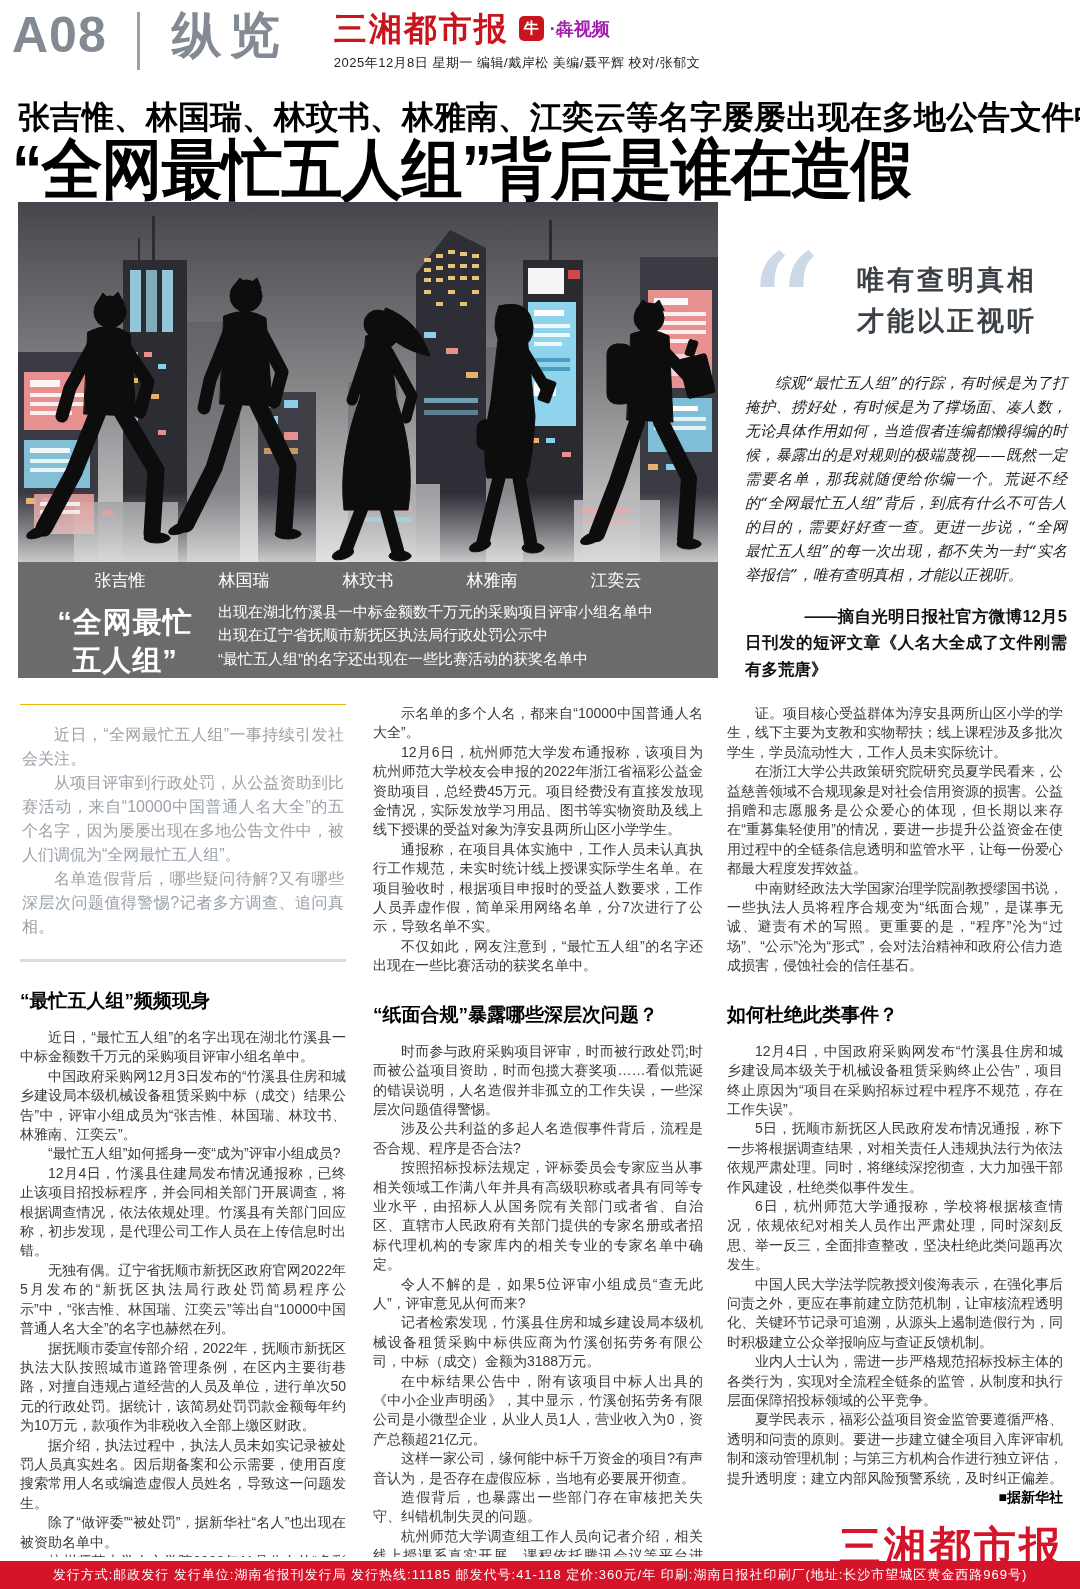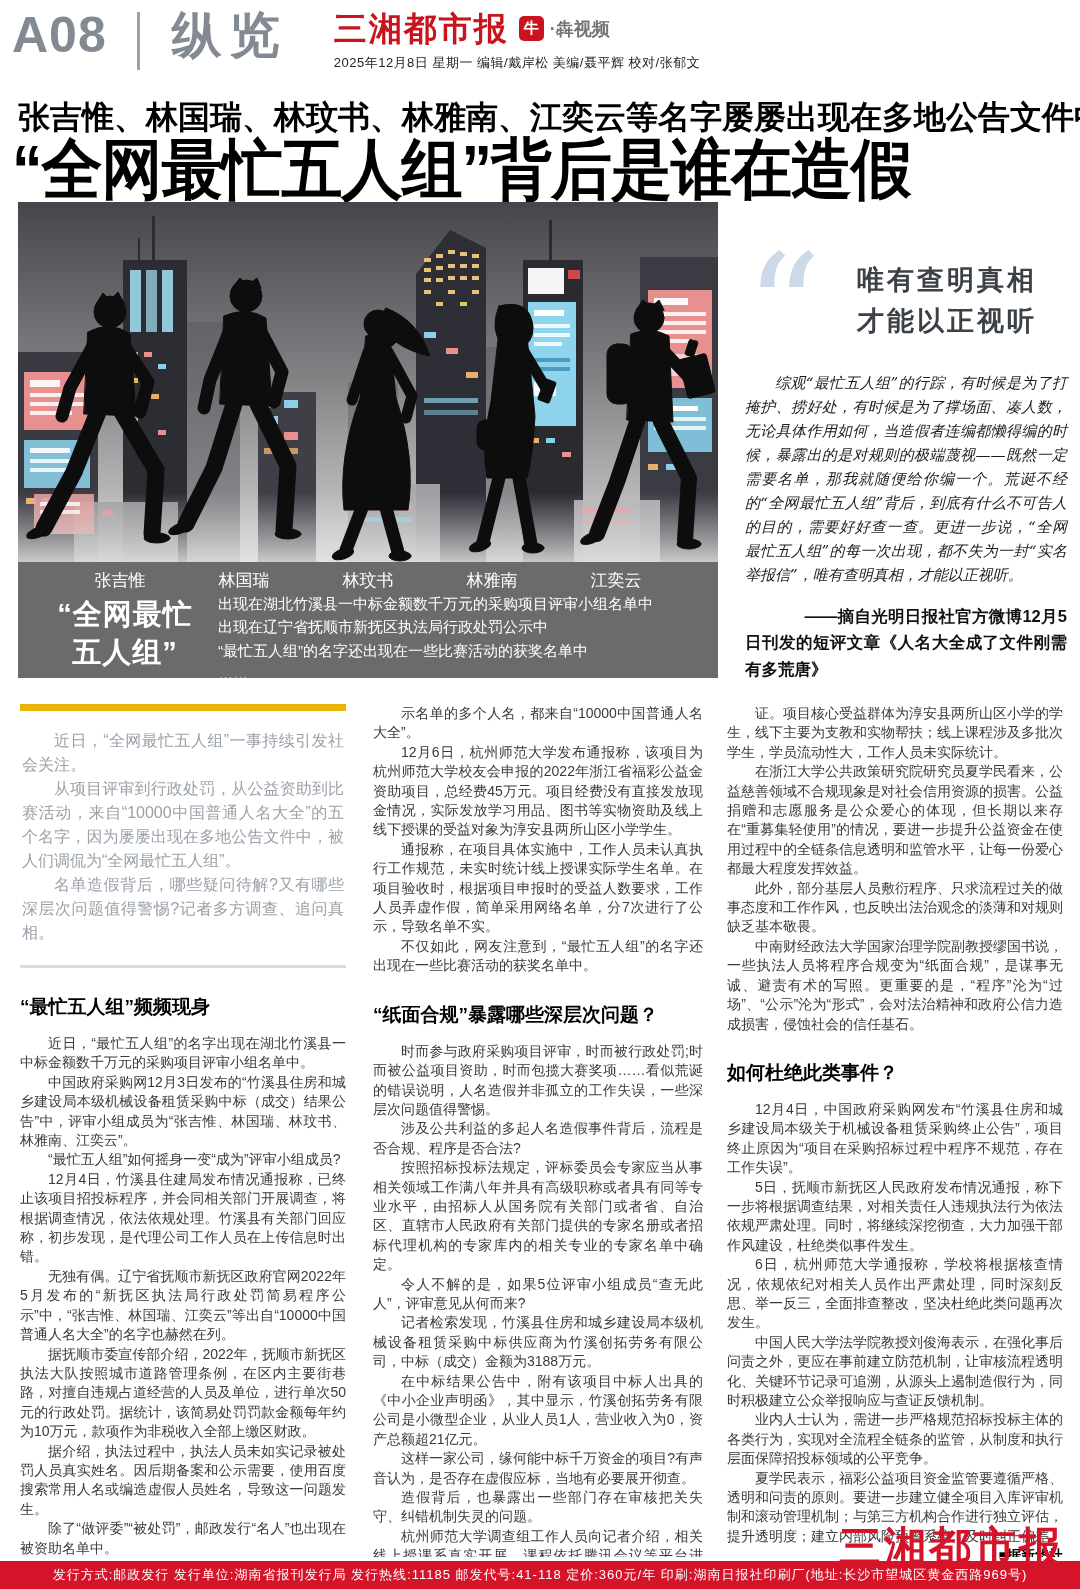--- a/index.html
+++ b/index.html
@@ -13,52 +13,52 @@
   
   .masthead { position:absolute; left:12px; top:10px; display:flex; align-items:flex-start;gap:16px; }
   .pageno { font-size:50px; font-weight:bold; color:#838a93; letter-spacing:1px; line-height:1; }
   .head-divider { width:3px; height:58px; background:#9aa1aa; margin:2px 16px 0 14px; }
   .section-name { font-size:50px; font-weight:bold; color:#838a93; letter-spacing:8px; line-height:1; }
   .brand-block { margin-left:30px; padding-top:2px; }
   .brand-row { display:flex; align-items:center; }
   .brand { font-size:33px; font-weight:900; color:#c8151d; letter-spacing:2px; line-height:1; }
   .brand-badge { width:25px; height:25px; background:#c8151d; color:#fff; border-radius:5px;
     font-size:15px; font-weight:bold; display:flex; align-items:center; justify-content:center; margin-left:10px; }
-  .brand-suffix { font-size:18px; font-weight:bold; color:#737373; margin-left:6px; }
+  .brand-suffix { font-size:18px; font-weight:bold; color:#a21caf; margin-left:6px; }
   .dateline { font-size:13px; color:#222; margin-top:9px; letter-spacing:0.5px; }
   
   .kicker { position:absolute; left:18px; top:96px; width:1046px;
     font-size:32px; font-weight:800; color:#000; letter-spacing:0px; white-space:nowrap; }
   .main-title { position:absolute; left:12px; top:126px; width:1060px;
     font-size:61px; font-weight:900; color:#000; letter-spacing:-1px; white-space:nowrap;
     transform:scaleY(1.08); transform-origin:top left; }
   
   .figure { position:absolute; left:18px; top:202px; width:633px; height:476px; }
   .figure svg { display:block; }
   .caption-band { width:700px; height:116px; background:#6b6b6b; color:#fff; padding:7px 14px 4px; }
   .names-row { display:flex; justify-content:space-around; font-size:17px; padding:0 26px; }
-  .caption-main { display:flex; }
+  .caption-main { display:flex; margin-top:8px; }
   .caption-title { width:186px; text-align:center; font-size:29px; font-weight:800; line-height:1.3; padding-top:4px; letter-spacing:1px; }
   .caption-right { flex:1; font-size:15px; line-height:1.55; }
   .caption-credit { text-align:right; font-size:15px; margin-top:-2px; }
   
   .quote { position:absolute; left:745px; top:248px; width:322px; }
   .quote-head { display:flex; }
   .qmark { font-family:"DejaVu Serif",serif; font-size:150px; line-height:0.82; color:#ccd9e6; width:112px; height:92px; overflow:hidden; }
   .qtitle { font-size:27px; font-weight:700; color:#3c4147; line-height:1.5; letter-spacing:3px; padding-top:12px; }
   .qbody { margin-top:30px; font-family:"DejaVu Serif","Liberation Serif",serif; font-style:italic;
     font-size:15px; line-height:24px; color:#1c1c1c; text-align:justify; text-indent:2em; }
   .qattr { margin-top:16px; font-size:16.5px; font-weight:700; color:#111; line-height:1.6; text-indent:3.6em; text-align:justify; }
   
   .col { position:absolute; top:704px; height:853px; overflow:hidden; text-align:justify; }
   .col-1 { left:20px;  width:326px; }
   .col-2 { left:373px; width:330px; }
   .col-3 { left:727px; width:336px; }
   .col p { font-size:14px; line-height:19.4px; color:#3a3a3a; text-indent:2em; }
-  .intro-box { border-top:7px solid #eab308; border-bottom:3px solid #d4dde6; padding:18px 2px 20px; }
+  .intro-box { border-top:1px solid #eab308; border-bottom:3px solid #d4dde6; padding:18px 2px 20px; }
   .intro-box p { color:#9aa1a9; font-size:16px; line-height:24px; }
   .sec-heading { font-size:19px; font-weight:800; color:#000; margin:26px 0 14px; text-indent:0; }
   .col-2 .sec-heading, .col-3 .sec-heading { }
   .source-tag { float:right; font-weight:bold; color:#000; font-size:14px; }
   
   .footer-bar { position:absolute; left:0; top:1561px; width:1080px; height:28px; background:#d5142a;
     color:#fff; display:flex; align-items:center; justify-content:center; font-size:13px; letter-spacing:1px; }
   .footer-logo { position:absolute; right:16px; top:1526px; font-size:42px; font-weight:900;
     color:#d5142a; letter-spacing:3px; z-index:3; line-height:1; }
 </style>
@@ -325,21 +325,21 @@
       <p>名单造假背后，哪些疑问待解?又有哪些深层次问题值得警惕?记者多方调查、追问真相。</p>
     </div>
     <div class="sec-heading">“最忙五人组”频频现身</div>
     <p>近日，“最忙五人组”的名字出现在湖北竹溪县一中标金额数千万元的采购项目评审小组名单中。</p>
     <p>中国政府采购网12月3日发布的“竹溪县住房和城乡建设局本级机械设备租赁采购中标（成交）结果公告”中，评审小组成员为“张吉惟、林国瑞、林玟书、林雅南、江奕云”。</p>
     <p>“最忙五人组”如何摇身一变“成为”评审小组成员?</p>
     <p>12月4日，竹溪县住建局发布情况通报称，已终止该项目招投标程序，并会同相关部门开展调查，将根据调查情况，依法依规处理。竹溪县有关部门回应称，初步发现，是代理公司工作人员在上传信息时出错。</p>
     <p>无独有偶。辽宁省抚顺市新抚区政府官网2022年5月发布的“新抚区执法局行政处罚简易程序公示”中，“张吉惟、林国瑞、江奕云”等出自“10000中国普通人名大全”的名字也赫然在列。</p>
     <p>据抚顺市委宣传部介绍，2022年，抚顺市新抚区执法大队按照城市道路管理条例，在区内主要街巷路，对擅自违规占道经营的人员及单位，进行单次50元的行政处罚。据统计，该简易处罚罚款金额每年约为10万元，款项作为非税收入全部上缴区财政。</p>
     <p>据介绍，执法过程中，执法人员未如实记录被处罚人员真实姓名。因后期备案和公示需要，使用百度搜索常用人名或编造虚假人员姓名，导致这一问题发生。</p>
-    <p>除了“做评委”“被处罚”，邮政发行“名人”也出现在被资助名单中。</p>
+    <p>除了“做评委”“被处罚”，据新华社“名人”也出现在被资助名单中。</p>
     <p>杭州师范大学人文学院2022年11月公布的“多彩送教淳滋味”福彩公益金项目中，线上课程受助对象公</p>
   </div>
 
   <div class="col col-2">
     <p>示名单的多个人名，都来自“10000中国普通人名大全”。</p>
     <p>12月6日，杭州师范大学发布通报称，该项目为杭州师范大学校友会申报的2022年浙江省福彩公益金资助项目，总经费45万元。项目经费没有直接发放现金情况，实际发放学习用品、图书等实物资助及线上线下授课的受益对象为淳安县两所山区小学学生。</p>
     <p>通报称，在项目具体实施中，工作人员未认真执行工作规范，未实时统计线上授课实际学生名单。在项目验收时，根据项目申报时的受益人数要求，工作人员弄虚作假，简单采用网络名单，分7次进行了公示，导致名单不实。</p>
     <p>不仅如此，网友注意到，“最忙五人组”的名字还出现在一些比赛活动的获奖名单中。</p>
     <div class="sec-heading">“纸面合规”暴露哪些深层次问题？</div>
     <p>时而参与政府采购项目评审，时而被行政处罚;时而被公益项目资助，时而包揽大赛奖项……看似荒诞的错误说明，人名造假并非孤立的工作失误，一些深层次问题值得警惕。</p>
@@ -349,21 +349,20 @@
     <p>记者检索发现，竹溪县住房和城乡建设局本级机械设备租赁采购中标供应商为竹溪创拓劳务有限公司，中标（成交）金额为3188万元。</p>
     <p>在中标结果公告中，附有该项目中标人出具的《中小企业声明函》，其中显示，竹溪创拓劳务有限公司是小微型企业，从业人员1人，营业收入为0，资产总额超21亿元。</p>
     <p>这样一家公司，缘何能中标千万资金的项目?有声音认为，是否存在虚假应标，当地有必要展开彻查。</p>
     <p>造假背后，也暴露出一些部门存在审核把关失守、纠错机制失灵的问题。</p>
     <p>杭州师范大学调查组工作人员向记者介绍，相关线上授课系真实开展，课程依托腾讯会议等平台进行，有教学PPT、授课师生证言、相关新闻报道等作为佐</p>
   </div>
 
   <div class="col col-3">
     <p>证。项目核心受益群体为淳安县两所山区小学的学生，线下主要为支教和实物帮扶；线上课程涉及多批次学生，学员流动性大，工作人员未实际统计。</p>
     <p>在浙江大学公共政策研究院研究员夏学民看来，公益慈善领域不合规现象是对社会信用资源的损害。公益捐赠和志愿服务是公众爱心的体现，但长期以来存在“重募集轻使用”的情况，要进一步提升公益资金在使用过程中的全链条信息透明和监管水平，让每一份爱心都最大程度发挥效益。</p>
-    <p>此外，部分基层人员敷衍程序、只求流程过关的做事态度和工作作风，也反映出法治观念的淡薄和对规则缺乏基本敬畏。</p>
     <p>中南财经政法大学国家治理学院副教授缪国书说，一些执法人员将程序合规变为“纸面合规”，是谋事无诚、避责有术的写照。更重要的是，“程序”沦为“过场”、“公示”沦为“形式”，会对法治精神和政府公信力造成损害，侵蚀社会的信任基石。</p>
     <div class="sec-heading">如何杜绝此类事件？</div>
     <p>12月4日，中国政府采购网发布“竹溪县住房和城乡建设局本级关于机械设备租赁采购终止公告”，项目终止原因为“项目在采购招标过程中程序不规范，存在工作失误”。</p>
     <p>5日，抚顺市新抚区人民政府发布情况通报，称下一步将根据调查结果，对相关责任人违规执法行为依法依规严肃处理。同时，将继续深挖彻查，大力加强干部作风建设，杜绝类似事件发生。</p>
     <p>6日，杭州师范大学通报称，学校将根据核查情况，依规依纪对相关人员作出严肃处理，同时深刻反思、举一反三，全面排查整改，坚决杜绝此类问题再次发生。</p>
     <p>中国人民大学法学院教授刘俊海表示，在强化事后问责之外，更应在事前建立防范机制，让审核流程透明化、关键环节记录可追溯，从源头上遏制造假行为，同时积极建立公众举报响应与查证反馈机制。</p>
     <p>业内人士认为，需进一步严格规范招标投标主体的各类行为，实现对全流程全链条的监管，从制度和执行层面保障招投标领域的公平竞争。</p>
     <p><span>夏学民表示，福彩公益项目资金监管要遵循严格、透明和问责的原则。要进一步建立健全项目入库评审机制和滚动管理机制；与第三方机构合作进行独立评估，提升透明度；建立内部风险预警系统，及时纠正偏差。</span><span class="source-tag">■据新华社</span></p>
   </div>
 

